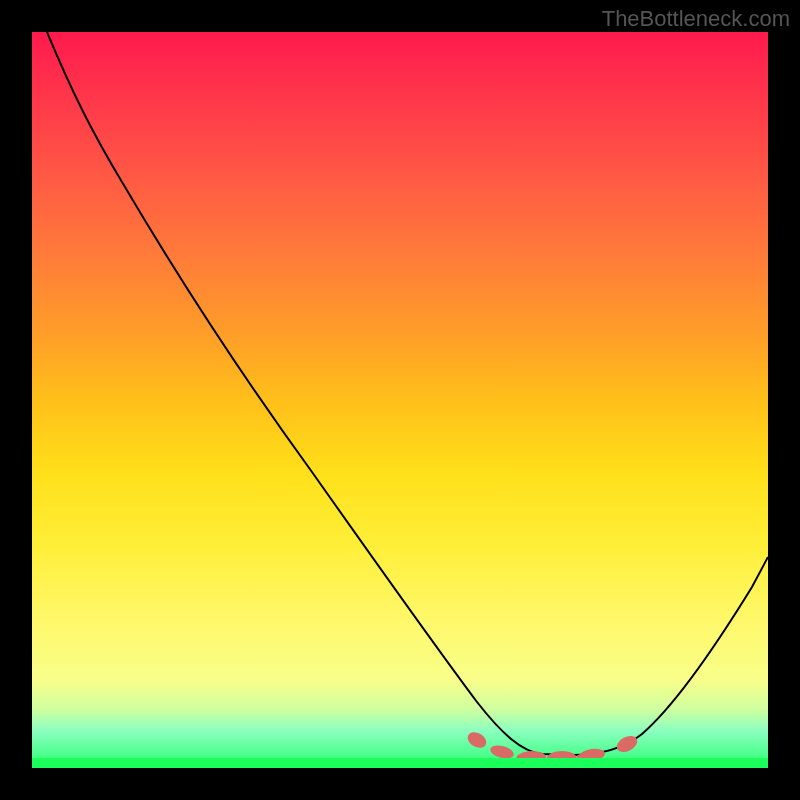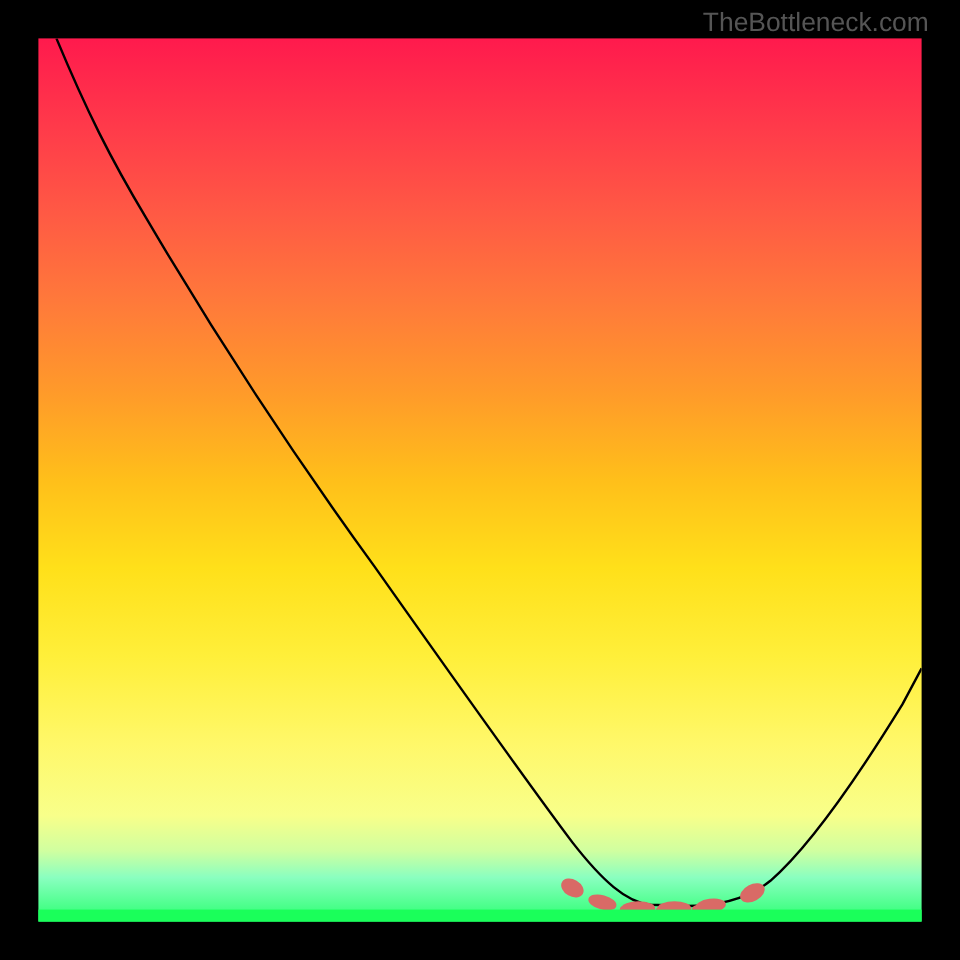--- a/index.html
+++ b/index.html
@@ -7,21 +7,21 @@
     width: 800px;
     height: 800px;
     background: #000;
     position: relative;
     font-family: Arial, sans-serif;
     overflow: hidden;
   }
   .watermark {
     position: absolute;
     top: 6px;
-    right: 26px;
+    right: 10px;
     color: #555;
     font-size: 22px;
     font-weight: 500;
     z-index: 10;
   }
   .plot-area {
     position: absolute;
     left: 32px;
     top: 32px;
     width: 736px;

